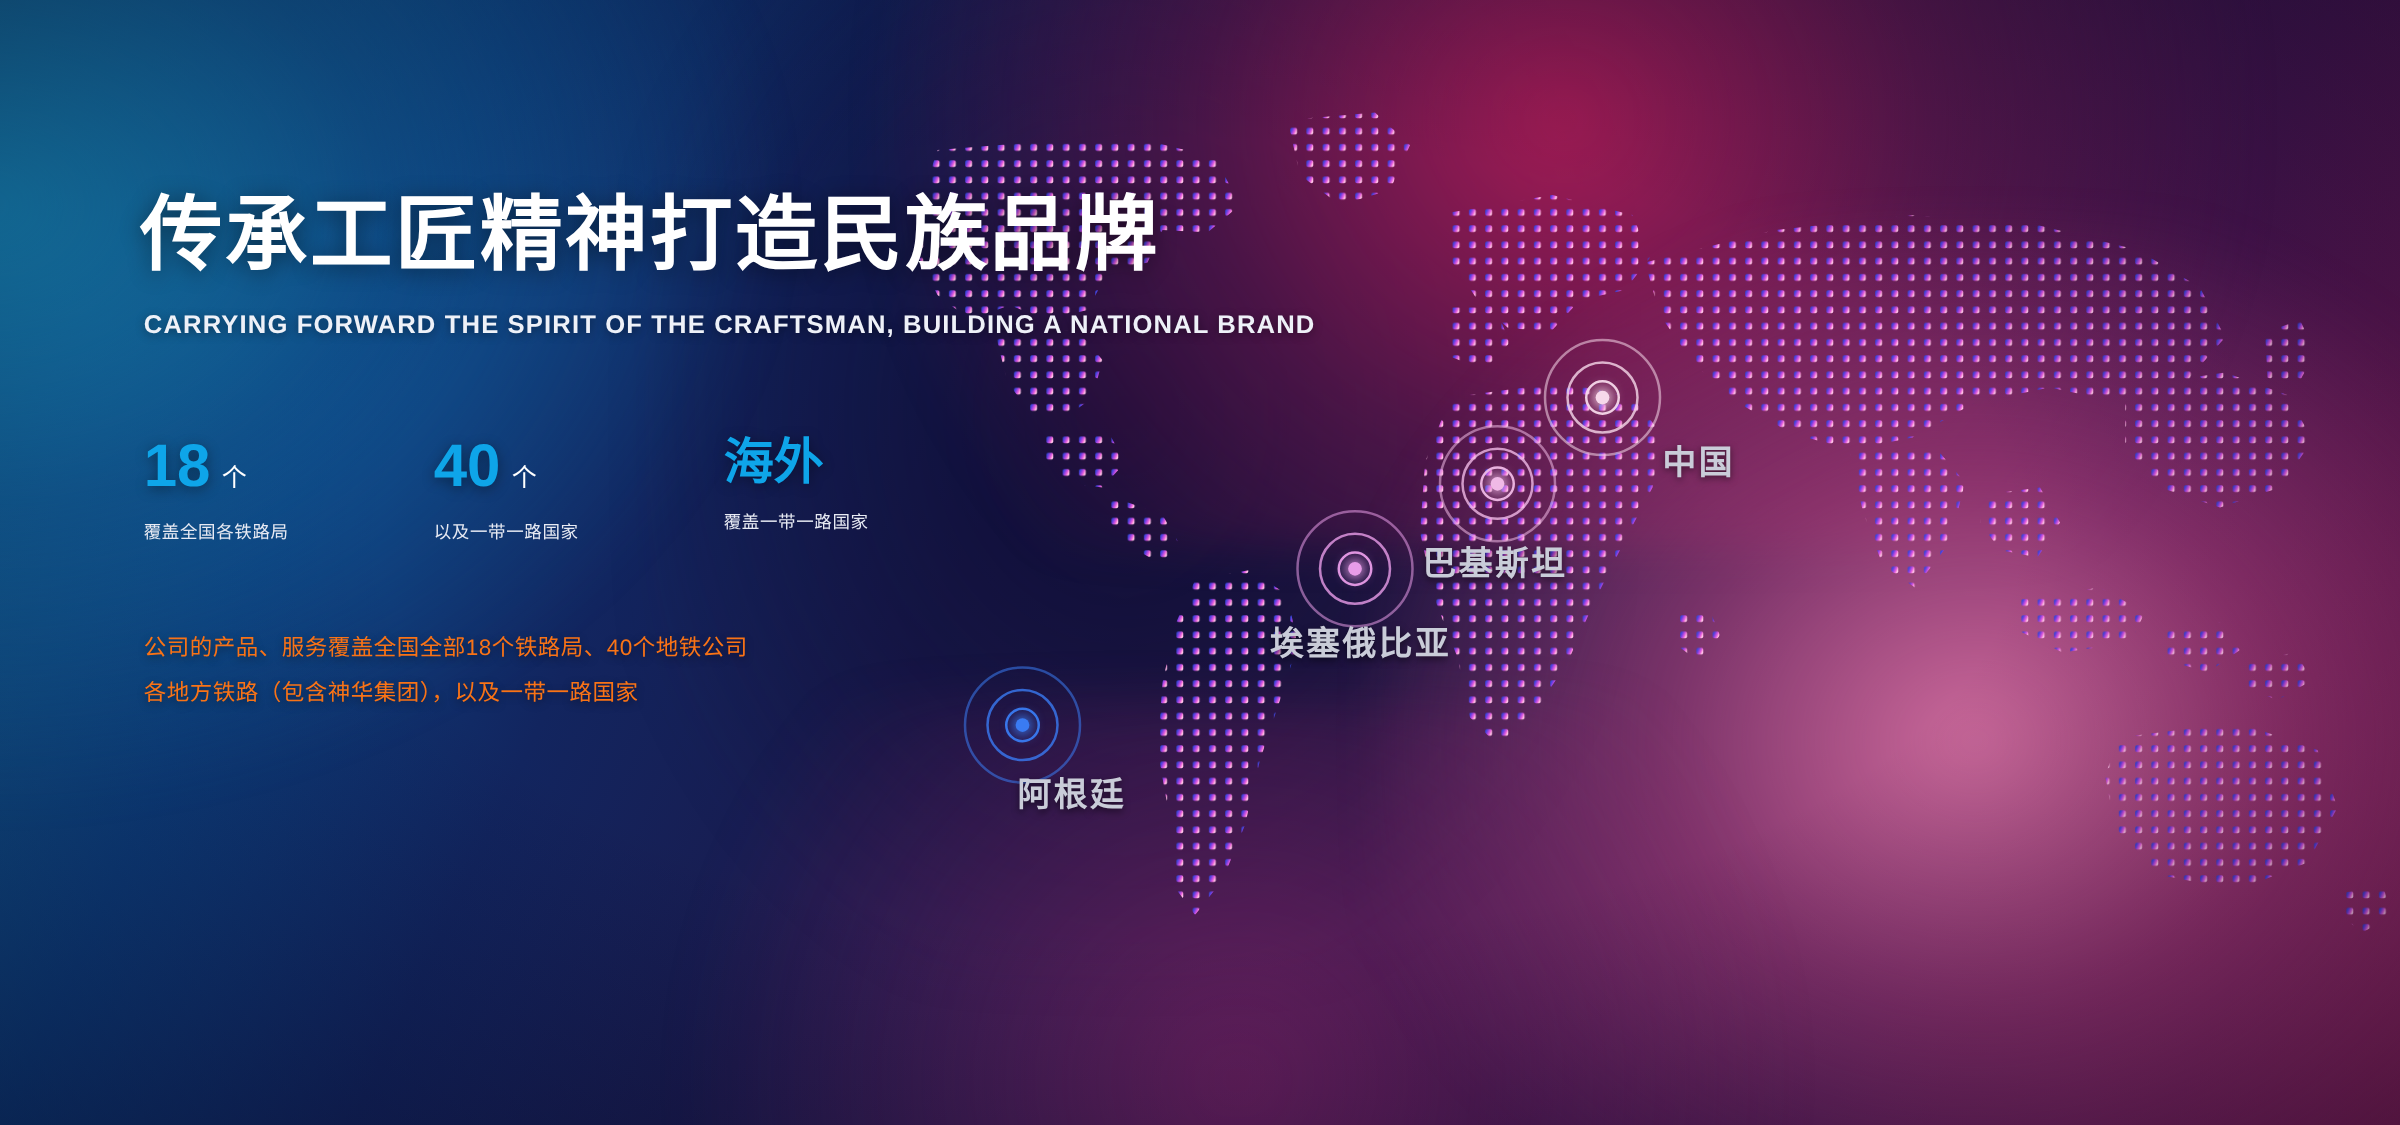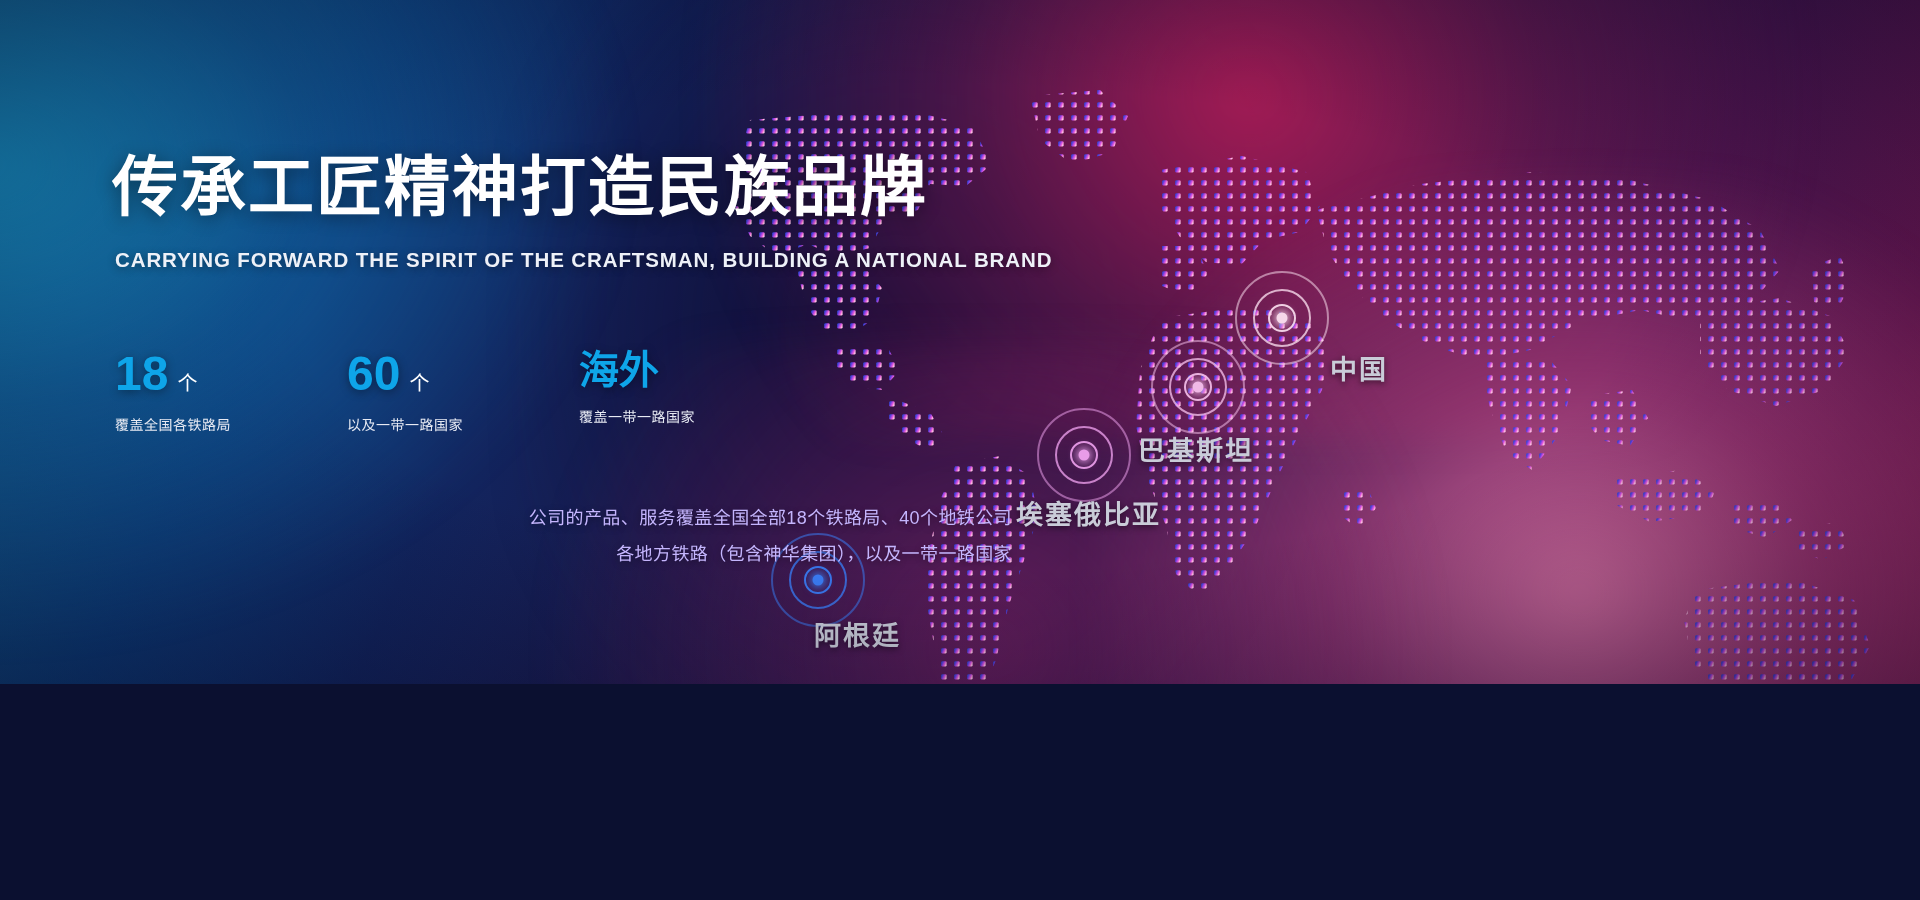--- a/index.html
+++ b/index.html
@@ -1,19 +1,19 @@
 <!DOCTYPE html>
 <html lang="zh-CN"><head>
 <meta charset="utf-8">
 <title>Banner</title>
 <style>
   html,body{margin:0;padding:0;background:#0b1030;}
   *{box-sizing:border-box;}
   .stage{
-    position:relative;width:1920px;height:684px;overflow:hidden;
+    position:relative;width:1920px;height:900px;overflow:hidden;
     font-family:"Liberation Sans","DejaVu Sans",sans-serif;
     background:#1a1040;
   }
 
   
   .bg-base{
     position:absolute;inset:0;
     background:linear-gradient(115deg,
         #15719d 0%,
         #115a92 8%,
@@ -95,23 +95,22 @@
   .stat:last-child{margin-right:0;text-align:center;}
   .stat-top{display:flex;align-items:baseline;}
   .stat-value{
     font-size:48px;font-weight:700;color:#0ea5e9;line-height:1;letter-spacing:0;
     text-shadow:0 2px 10px rgba(0,0,0,.4);
   }
   .stat-value.cn{font-size:40px;}
   .stat-unit{font-size:20px;color:#ffffff;margin-left:9px;font-weight:400;}
   .stat-desc{margin-top:16px;font-size:14px;color:#e7eaf3;letter-spacing:.5px;}
   .paragraph{
-    margin:66px 0 0 3px;font-size:18px;line-height:2.0;color:#c4b5fd;letter-spacing:.4px;
+    margin:66px 0 0 3px;font-size:18px;line-height:2.0;color:#f97316;letter-spacing:.4px;
     text-shadow:0 2px 7px rgba(0,0,0,.4);
-    text-align:right;
   }
   .paragraph div{white-space:nowrap;}
 </style>
 </head>
 <body>
 
 <div class="stage">
 
   <div class="bg-base"></div>
   <div class="bg-darkcore"></div>
@@ -228,21 +227,21 @@
       <div class="stat">
         <div class="stat-top">
           <span class="stat-value">18</span>
           <span class="stat-unit">个</span>
         </div>
         <div class="stat-desc">覆盖全国各铁路局</div>
       </div>
 
       <div class="stat">
         <div class="stat-top">
-          <span class="stat-value">60</span>
+          <span class="stat-value">40</span>
           <span class="stat-unit">个</span>
         </div>
         <div class="stat-desc">以及一带一路国家</div>
       </div>
 
       <div class="stat">
         <div class="stat-top">
           <span class="stat-value cn">海外</span>
           <span class="stat-unit"></span>
         </div>

